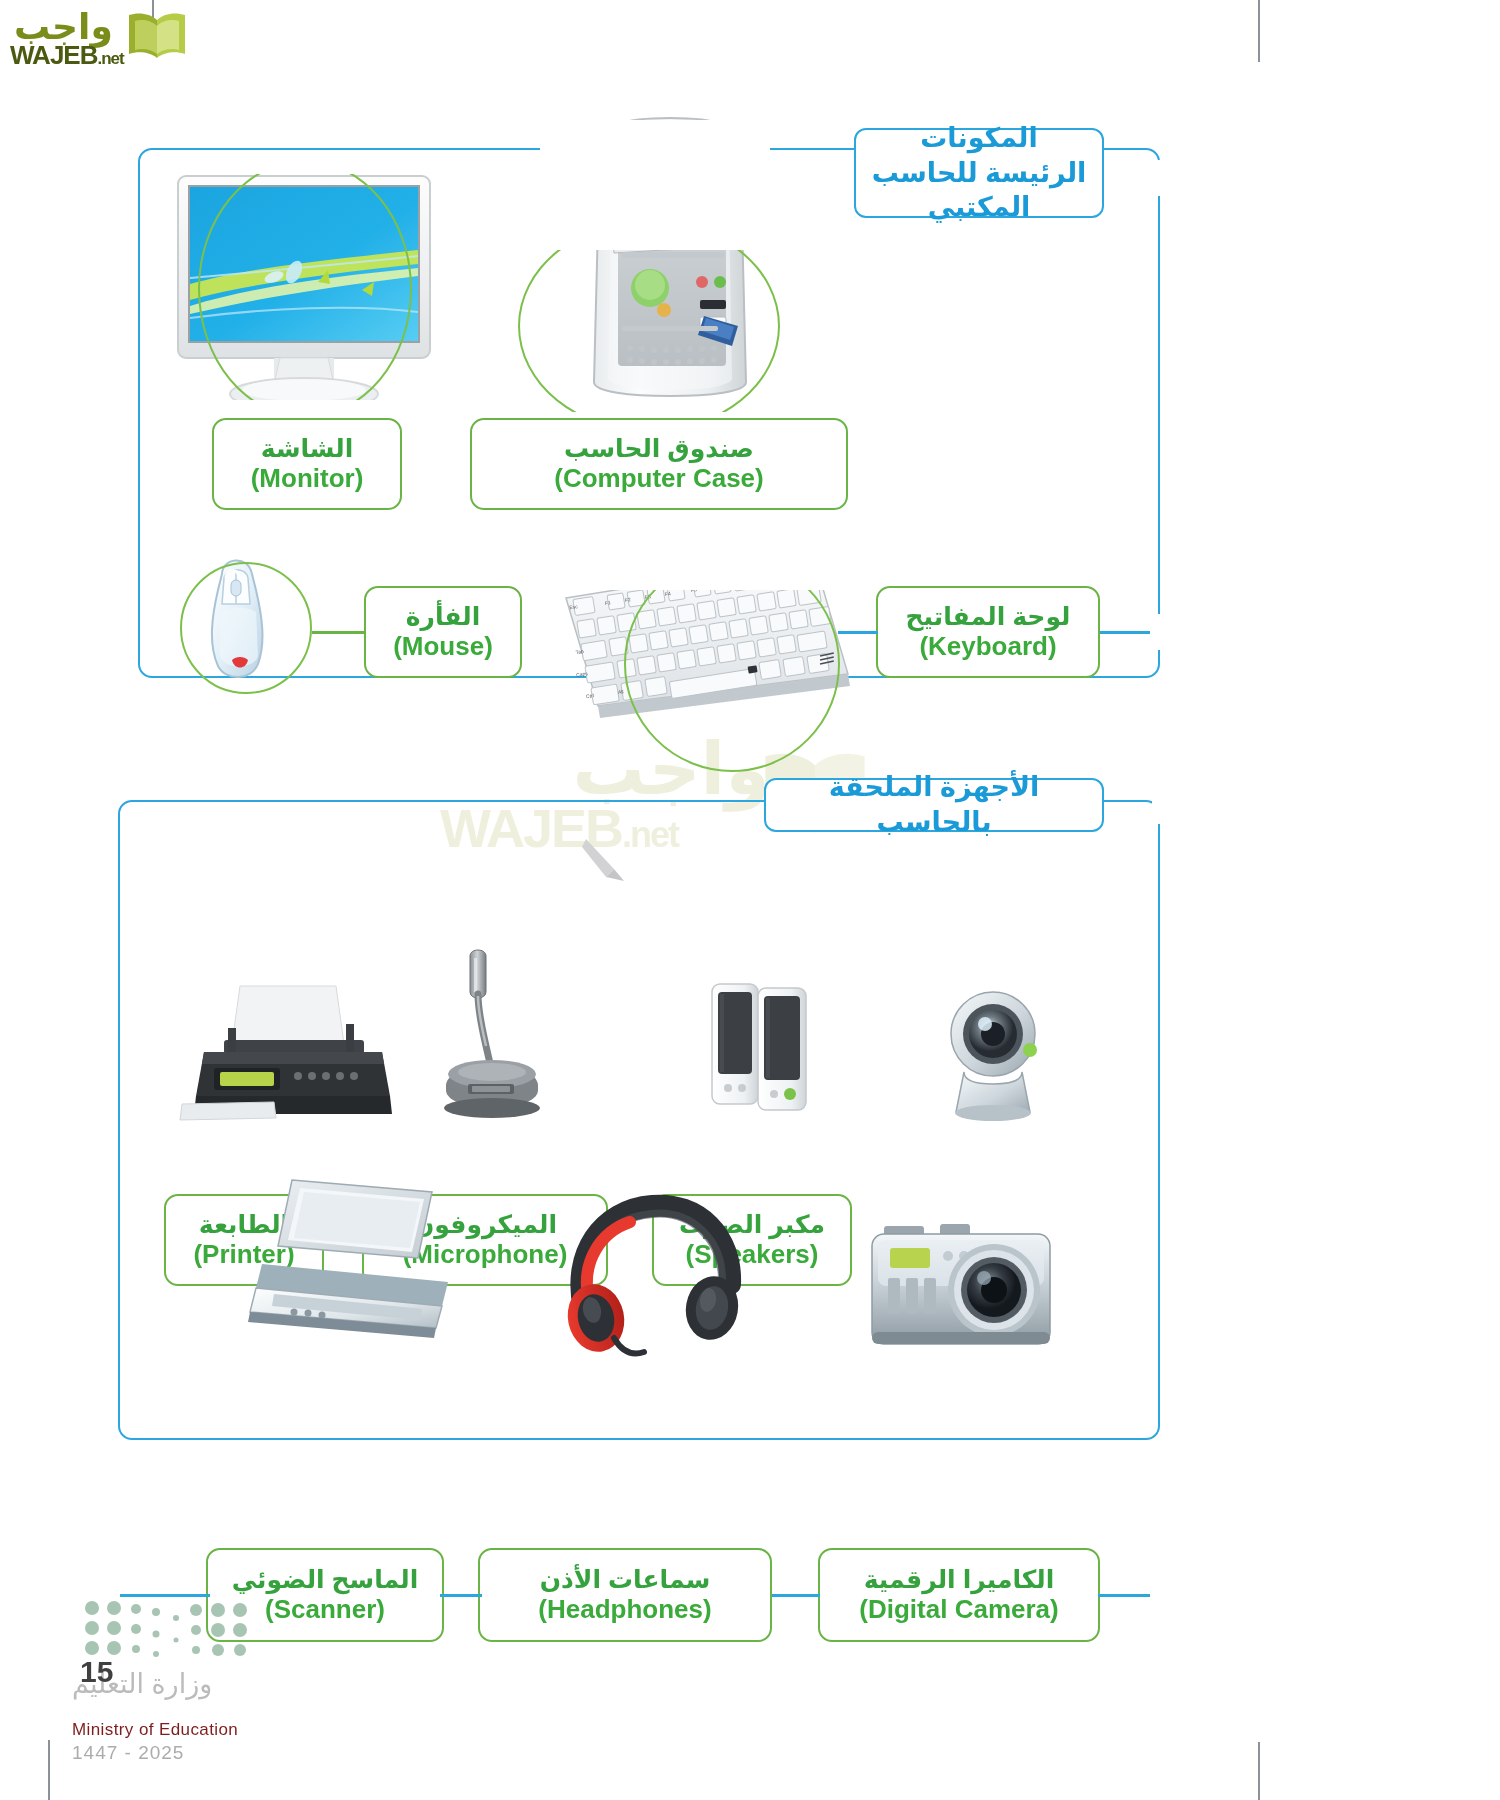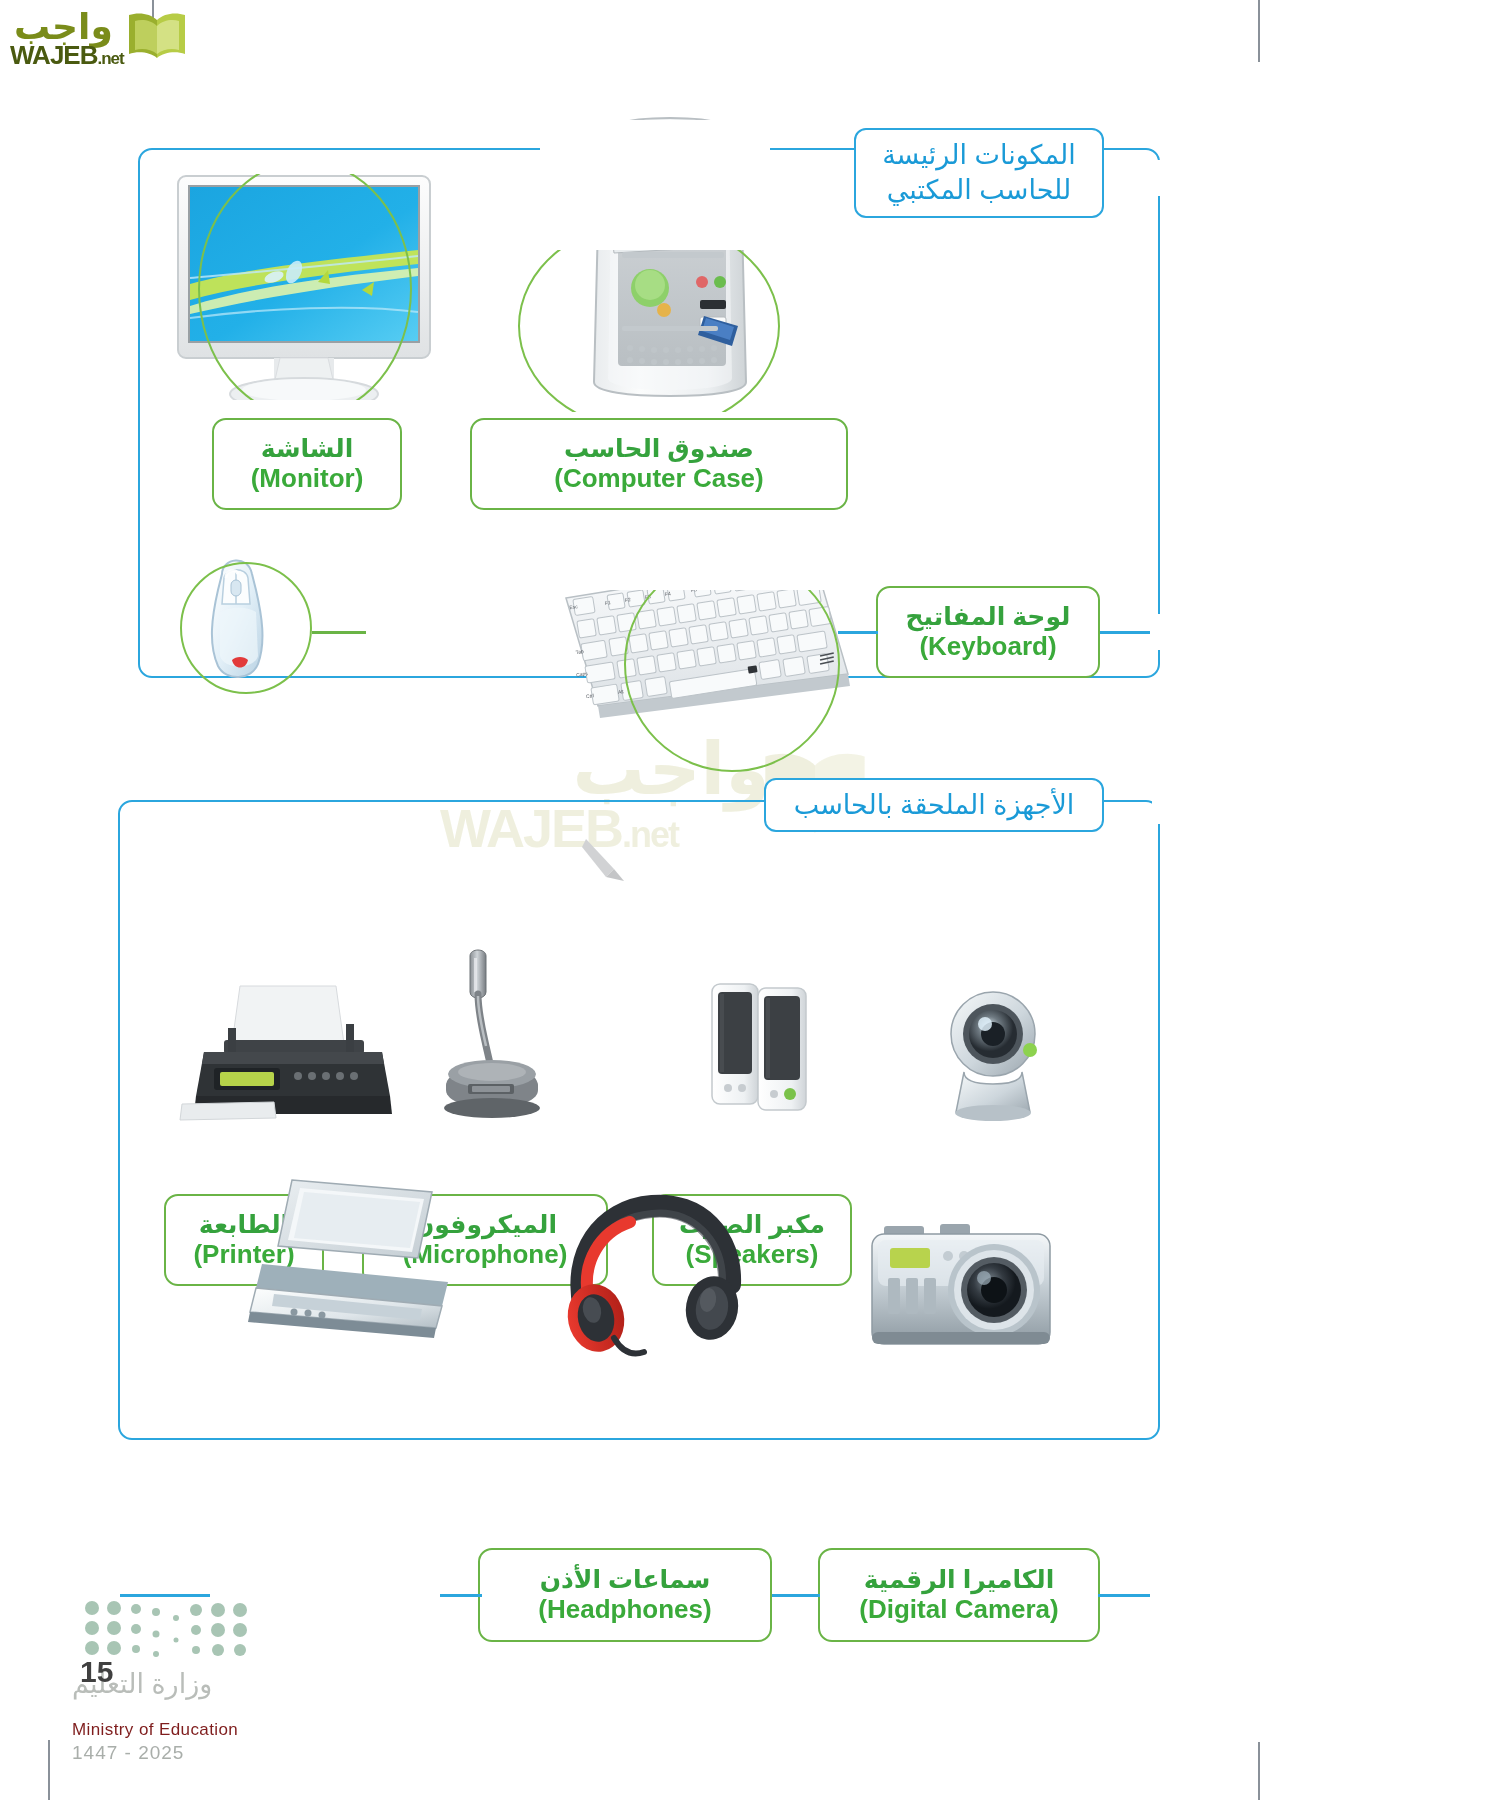--- a/index.html
+++ b/index.html
@@ -41,21 +41,21 @@
   .gap { position:absolute; background:#fff; }
 
   
   .conn { position:absolute; background:#2ba6de; }
   .conn-g { position:absolute; background:#6ab446; }
 
   
   .title-box {
     position:absolute; border:2.5px solid #2ba6de; border-radius:12px; background:#fff;
     display:flex; align-items:center; justify-content:center; text-align:center;
-    color:#1a9ad7; font-weight:normal; direction:rtl; line-height:1.28; padding:6px 12px;
+    color:#1a9ad7; font-weight:bold; direction:rtl; line-height:1.28; padding:6px 12px;
   }
   #title-main { left:854px; top:128px; width:250px; height:90px; font-size:27px; }
   #title-peri { left:764px; top:778px; width:340px; height:54px; font-size:27px; }
 
   
   .label-box {
     position:absolute; border:2.5px solid #6ab446; border-radius:14px; background:#fff;
     display:flex; flex-direction:column; align-items:center; justify-content:center;
     color:#3aa63a; font-weight:bold; direction:rtl; padding:12px 10px; text-align:center;
   }
@@ -249,20 +249,24 @@
       <line x1="54" y1="12" x2="54" y2="44" stroke="#b8cfdf" stroke-width="1.5"></line>
       <rect x="49" y="20" width="10" height="16" rx="5" fill="#d8e7f1" stroke="#a9c3d6"></rect>
       <path d="M38 52 C50 46 64 46 74 52 L76 96 C72 110 42 110 38 96 Z" fill="#eef6fb" opacity=".7"></path>
       <path d="M50 100 C54 96 62 96 66 100 C64 110 52 110 50 100 Z" fill="#e23a3a"></path>
       <path d="M44 18 C44 10 54 8 56 14" stroke="#ffffff" stroke-width="3" fill="none" opacity=".9"></path>
     </svg>
   </div>
 
   <div class="ring" style="left:180px; top:562px; width:132px; height:132px;"></div>
 
+  <div class="label-box" style="left:364px; top:586px; width:158px; height:92px;">
+    <span class="label-ar">الفأرة</span>
+    <span class="label-en">(Mouse)</span>
+  </div>
   <div class="conn-g" style="left:312px; top:631px; width:54px; height:2.5px;"></div>
 
   <div class="device" style="left:552px; top:556px; width:300px; height:160px;">
     <svg viewBox="0 0 300 160" width="300" height="160">
       <defs>
         <linearGradient id="kb" x1="0" y1="0" x2="0" y2="1">
           <stop offset="0%" stop-color="#fbfcfd"></stop>
           <stop offset="100%" stop-color="#dde2e6"></stop>
         </linearGradient>
       </defs>
@@ -496,20 +500,24 @@
       <path d="M20 116 L206 134 L200 156 L14 140 Z" fill="url(#scng)" stroke="#9fabb3" stroke-width="1.5"></path>
       <path d="M38 122 L186 137 L184 148 L36 134 Z" fill="#c6d1d8"></path>
       <g fill="#8a98a1">
         <circle cx="58" cy="140" r="3.5"></circle>
           <circle cx="72" cy="141" r="3.5"></circle>
           <circle cx="86" cy="143" r="3.5"></circle>
       </g>
       <path d="M14 140 L200 156 L198 166 L12 150 Z" fill="#7d8c96"></path>
     </svg>
   </div>
+  <div class="label-box" style="left:206px; top:1548px; width:238px; height:94px;">
+    <span class="label-ar">الماسح الضوئي</span>
+    <span class="label-en">(Scanner)</span>
+  </div>
   <div class="conn" style="left:120px; top:1594px; width:90px; height:2.5px;"></div>
 
   <div class="device" style="left:556px; top:1192px; width:190px; height:170px;">
     <svg viewBox="0 0 190 170" width="190" height="170">
       <defs>
         <linearGradient id="hb" x1="0" y1="0" x2="1" y2="0">
           <stop offset="0%" stop-color="#e8392e"></stop>
           <stop offset="100%" stop-color="#b32119"></stop>
         </linearGradient>
       </defs>

